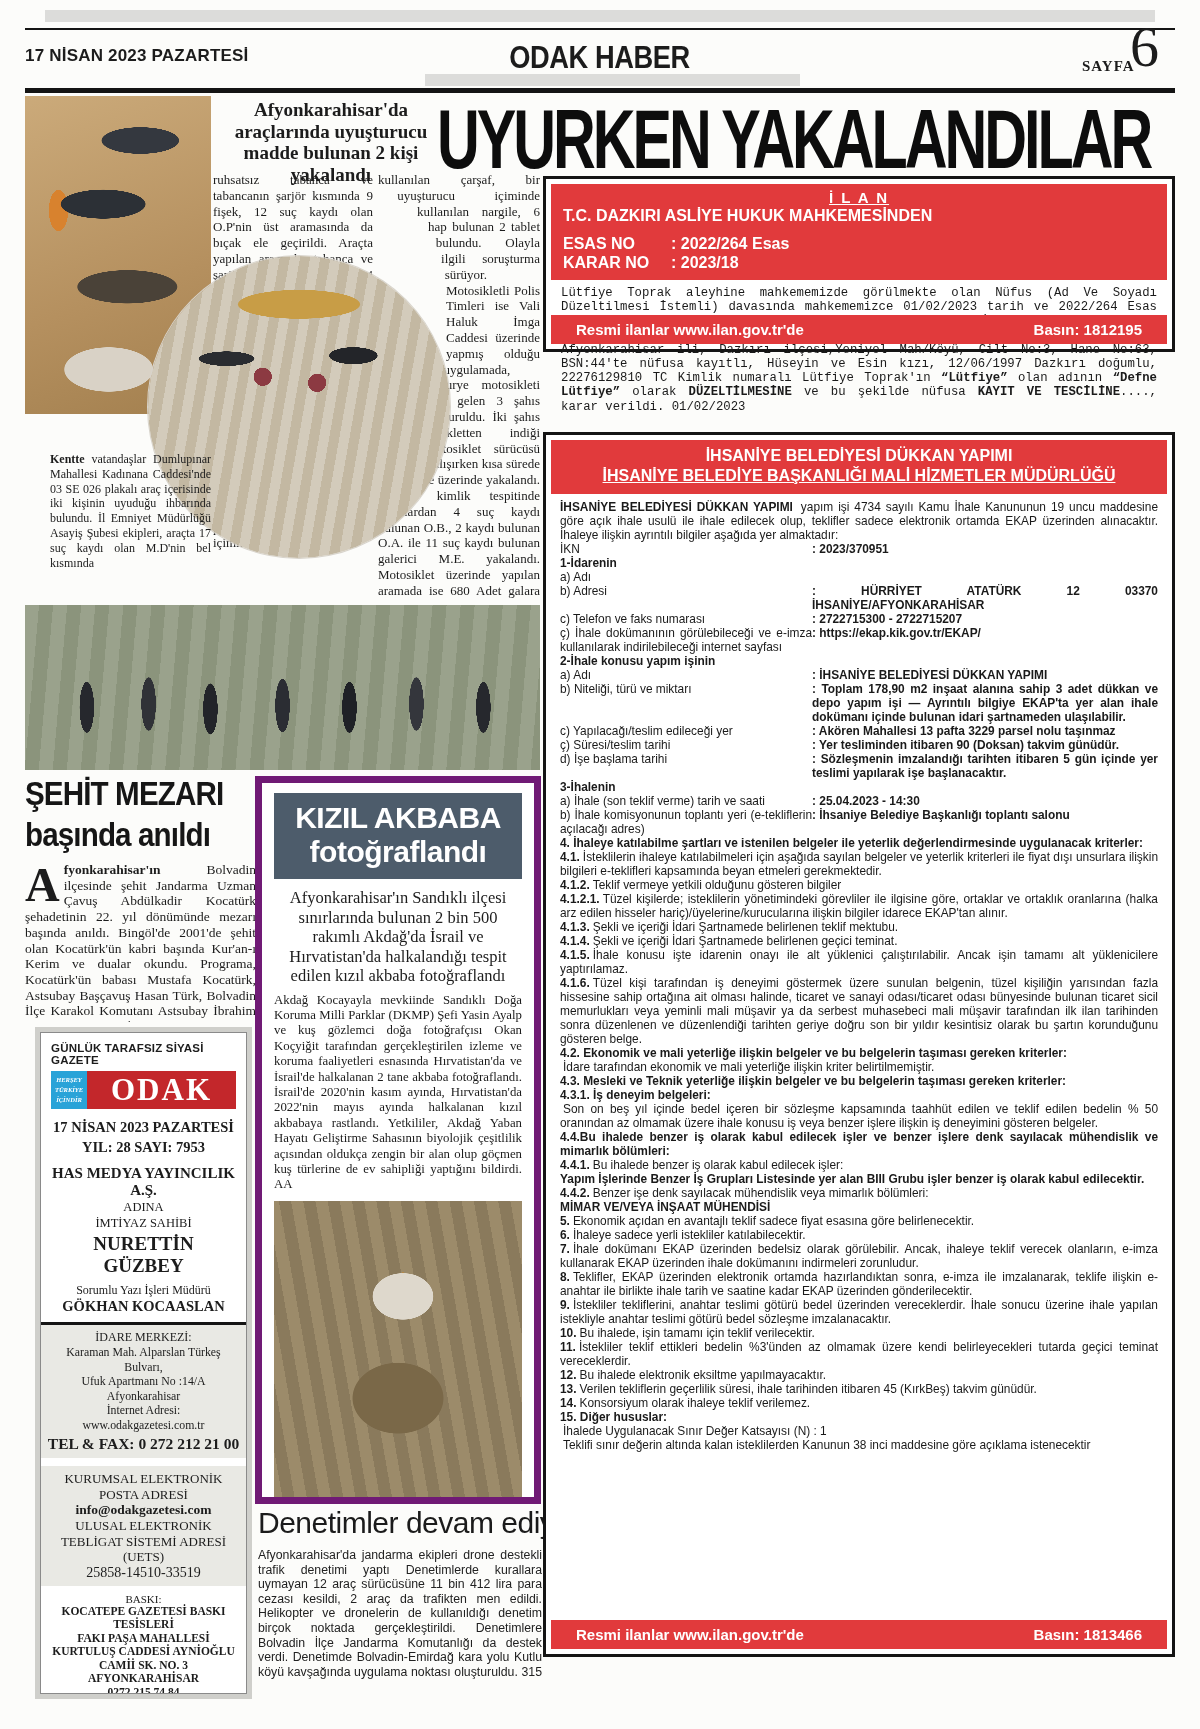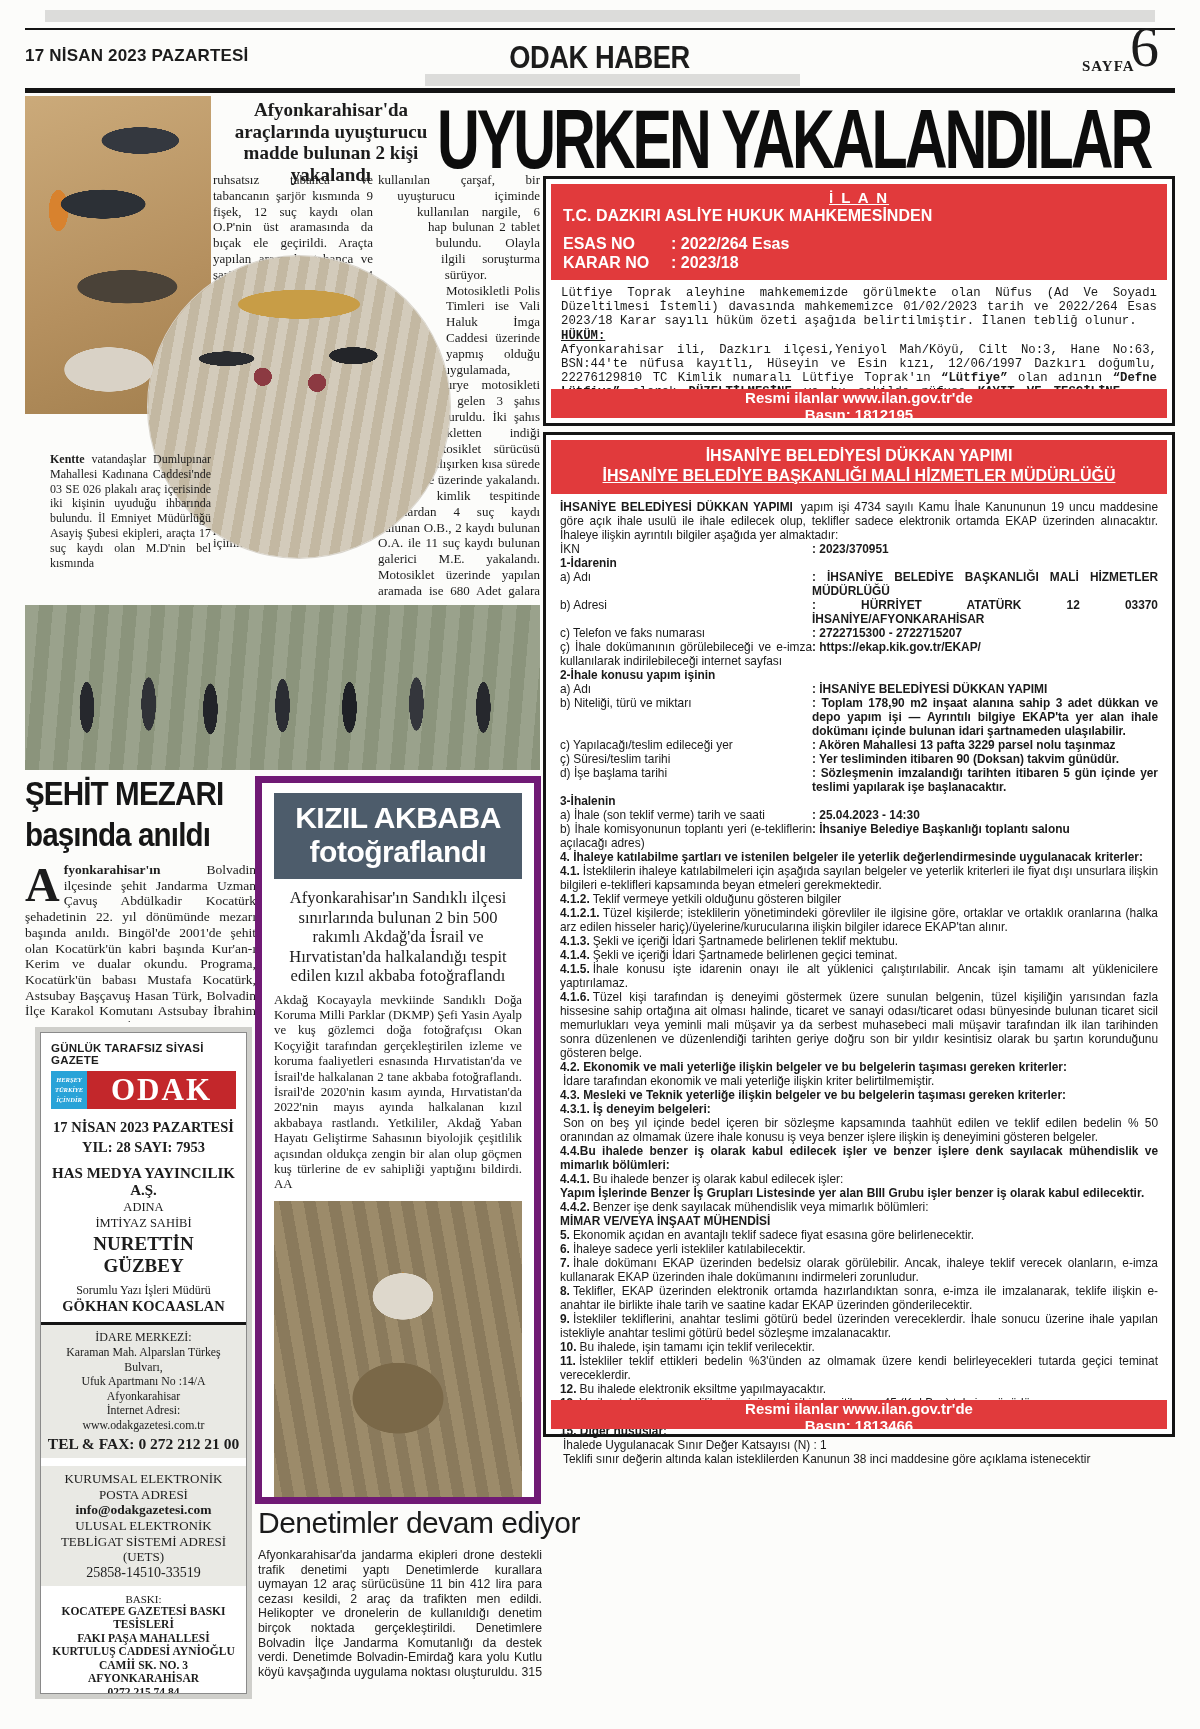--- a/index.html
+++ b/index.html
@@ -114,34 +114,34 @@
         repeating-linear-gradient(80deg,#9c8b6a 0 12px,#8a7a5c 12px 24px),
         linear-gradient(#a59477,#5e5340 75%,#453c2d);}
 
   
   .den-title{left:258px;top:1506px;font:400 30px "Liberation Sans",sans-serif;color:#1b1b1b;letter-spacing:-.5px;}
   .den-body{left:258px;top:1548px;width:284px;height:132px;overflow:hidden;
       font-family:"Liberation Sans",sans-serif;font-size:12.3px;line-height:14.6px;text-align:justify;color:#222;}
 
   
   .notice{background:#fff;border:3px solid #141414;box-sizing:border-box;padding:5px 5px 40px;}
-  .n1{left:543px;top:176px;width:632px;height:250px;}
-  .n2{left:543px;top:432px;width:632px;height:1005px;}
+  .n1{left:543px;top:176px;width:632px;height:176px;}
+  .n2{left:543px;top:432px;width:632px;height:1225px;}
   .nred{background:var(--ilan_red,#e13a3c);color:#fff;font-family:"Liberation Sans",sans-serif;}
   .n1 .nred{padding:5px 12px 8px;}
   .nt1{text-align:center;font-weight:bold;font-size:15px;text-decoration:underline;letter-spacing:2px;}
   .nt2{text-align:left;font-weight:bold;font-size:16px;margin-top:1px;}
   .ek{margin-top:9px;}
   .ekrow{display:flex;font-weight:bold;font-size:16px;line-height:19px;}
   .ekk{width:108px;}
   .nbody1{padding:6px 10px 0;font-family:Liberation Mono, monospace;font-size:12.3px;line-height:14.2px;text-align:justify;color:#1a1a1a;}
   .hukum-label{font-weight:bold;text-decoration:underline;}
   .nfoot{position:absolute;left:5px;right:5px;bottom:5px;height:29px;background:var(--ilan_red,#e13a3c);
       color:#fff;font:bold 15px "Liberation Sans",sans-serif;display:flex;justify-content:space-between;
-      align-items:center;padding:0 25px;flex-direction:column;}
+      align-items:center;padding:0 25px;}
   .n2 .nred{padding:7px 10px 9px;}
   .n2t1{text-align:center;font-weight:bold;font-size:16px;}
   .n2t2{text-align:center;font-weight:bold;font-size:16px;text-decoration:underline;margin-top:2px;}
   .nbody2{padding:6px 9px 0;font-family:"Liberation Sans",sans-serif;font-size:11.9px;line-height:14px;
       text-align:justify;color:#1a1a1a;height:1100px;overflow:hidden;}
   .kvrow{display:flex;}
   .kvk{width:252px;flex:none;}
   .kvv{flex:1;font-weight:bold;}
   .np{margin:0;}
   .np b{margin-right:3px;}
@@ -286,21 +286,20 @@
             <span class="kvv">: 2023/370951</span>
           </div>
 
           <div class="kvrow">
             <span class="kvk bd">1-İdarenin</span>
             <span class="kvv bd"></span>
           </div>
 
           <div class="kvrow">
             <span class="kvk">a) Adı</span>
-            <span class="kvv">: İHSANİYE BELEDİYE BAŞKANLIĞI MALİ HİZMETLER MÜDÜRLÜĞÜ</span>
           </div>
 
           <div class="kvrow">
             <span class="kvk">b) Adresi</span>
             <span class="kvv">: HÜRRİYET ATATÜRK 12 03370 İHSANİYE/AFYONKARAHİSAR</span>
           </div>
 
           <div class="kvrow">
             <span class="kvk">c) Telefon ve faks numarası</span>
             <span class="kvv">: 2722715300 - 2722715207</span>

